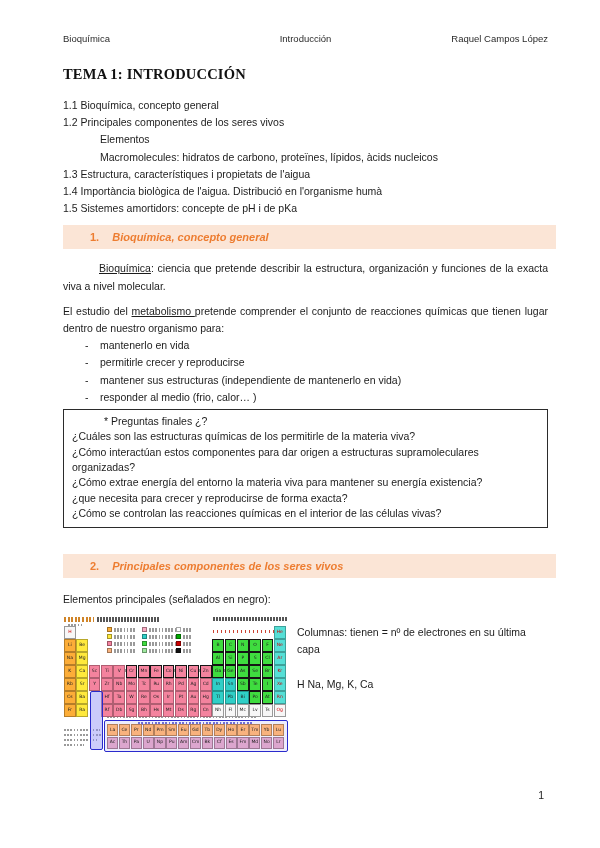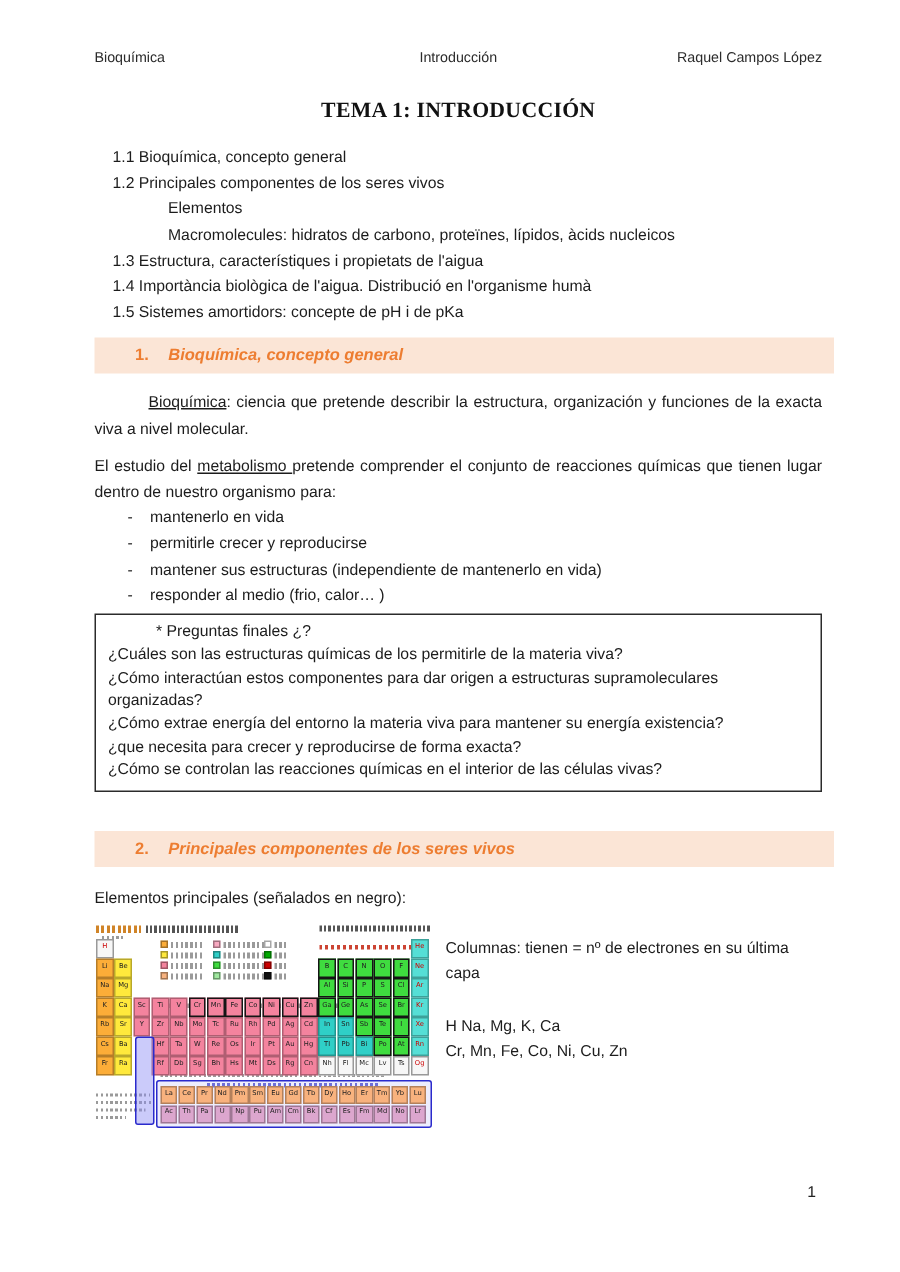--- a/index.html
+++ b/index.html
@@ -7,24 +7,24 @@
     width:600px;height:848px;background:#ffffff;margin:0 auto;position:relative;
     font-family:"Liberation Sans",sans-serif;font-size:10.5px;color:#1c1c1c;
     box-sizing:border-box;padding:33px 52px 0 63px;overflow:hidden;
   }
   
   .doc-header{display:flex;font-size:9.5px;color:#2b2b2b;}
   .doc-header span{flex:1;}
   .doc-header .c{text-align:center;}
   .doc-header .r{text-align:right;}
   
-  .doc-title{margin-top:22px;text-align:center;font-family:"Liberation Serif",serif;
+  .doc-title{margin-top:22px;text-align:left;font-family:"Liberation Serif",serif;
     font-weight:bold;font-size:14.5px;letter-spacing:.2px;color:#111;}
   
-  .toc{margin-top:14px;line-height:17.2px;margin-left:12px;}
+  .toc{margin-top:14px;line-height:17.2px;}
   .toc-line.ind{margin-left:37px;}
   
   .section-bar{background:#FBE5D6;height:24px;display:flex;align-items:center;
     width:calc(100% + 8px);color:#ED7D31;font-weight:bold;font-size:11px;}
   .section-bar .num{margin-left:27px;}
   .section-bar .label{margin-left:13px;font-style:italic;}
   .bar1{margin-top:8px;}
   .bar2{margin-top:26px;}
   
   .para{line-height:17.2px;text-align:justify;}
@@ -290,19 +290,18 @@
           <div class="legend-sq" style="left: 113px; top: 25px; background: rgb(204, 0, 0);"></div>
           <div class="abs noise" style="position: absolute; left: 120px; top: 26px; width: 9px; height: 3.4px;"></div>
           <div class="legend-sq" style="left: 113px; top: 32px; background: rgb(17, 17, 17);"></div>
           <div class="abs noise" style="position: absolute; left: 120px; top: 33px; width: 9px; height: 3.4px;"></div>
         </div>
     </div>
     <div class="side-text">
       <div>Columnas: tienen = nº de electrones en su última capa</div>
       <div class="gap"></div>
       <div>H Na, Mg, K, Ca</div>
-      <div>Cr, Mn, Fe, Co, Ni, Cu, Zn</div>
     </div>
   </div>
 
   <div class="page-num">1</div>
 
 </div>
 
 </body></html>

